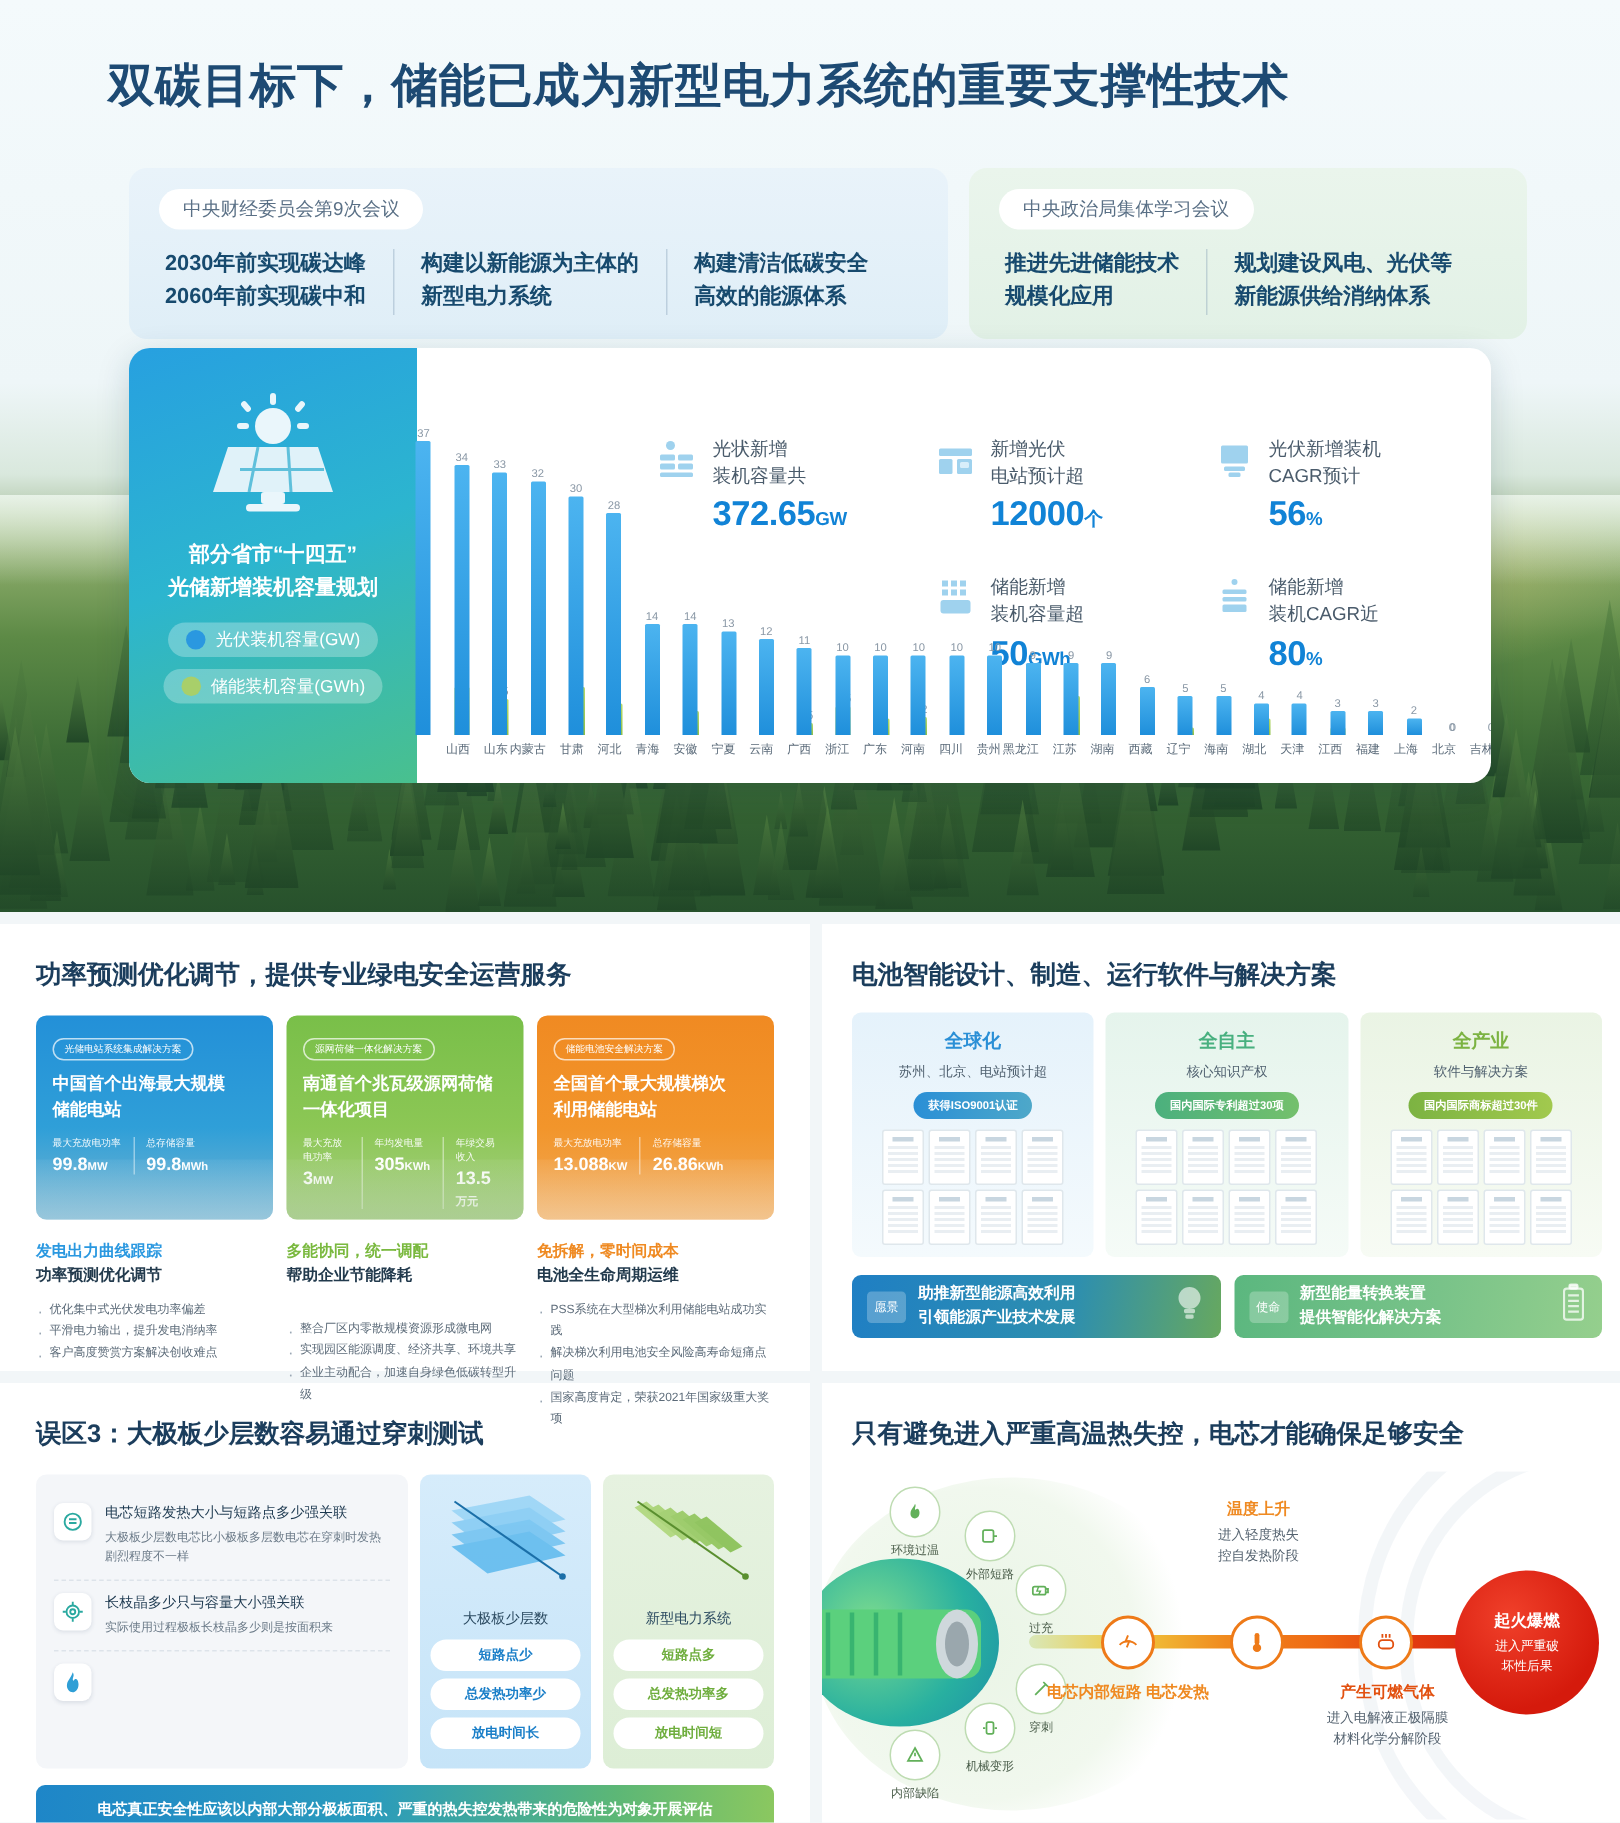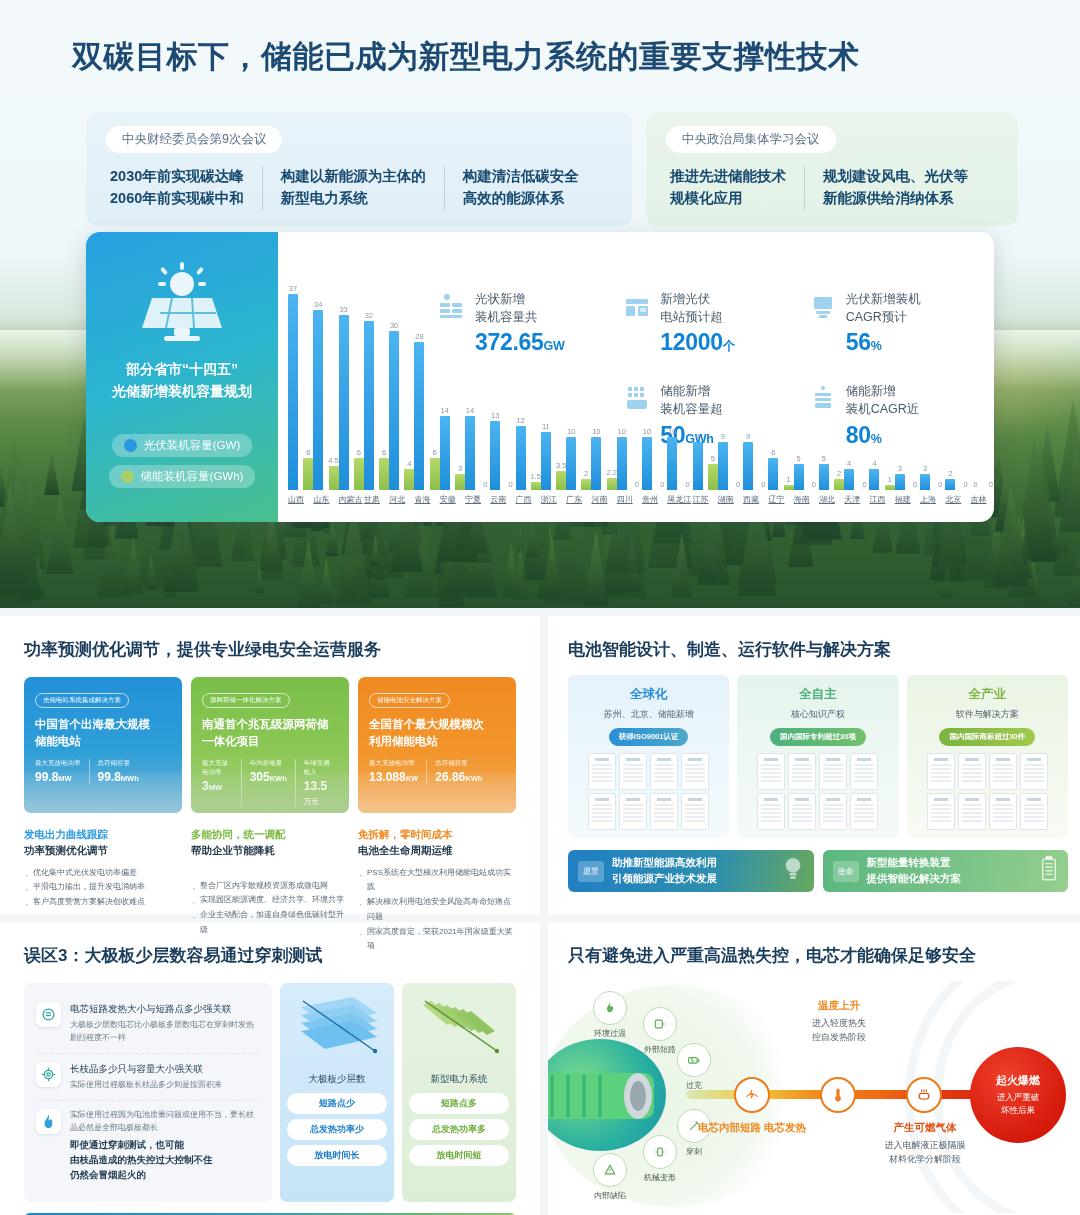--- a/index.html
+++ b/index.html
@@ -54,49 +54,49 @@
   .panel {
     position:absolute; left:86px; top:232px; width:908px; height:290px;
     border-radius:14px; overflow:hidden; display:flex;
     box-shadow:0 6px 22px rgba(20,60,80,.18); background:#fff;
   }
   .panel-left {
     width:192px; background:linear-gradient(160deg,#27a0e0 0%,#2cb5cf 48%,#49c08e 100%);
     padding:22px 14px; color:#fff; text-align:center;
   }
   .solar-icon { margin:6px auto 14px auto; width:96px; height:84px; }
-  .panel-left h3 { font-size:14px; font-weight:bold; line-height:1.6; margin-bottom:31px; }
+  .panel-left h3 { font-size:14px; font-weight:bold; line-height:1.6; margin-bottom:12px; }
   .legend-pill {
     display:flex; align-items:center; gap:7px; background:rgba(255,255,255,.28);
     border-radius:16px; padding:4px 12px; margin:0 auto 8px auto; width:fit-content;
     font-size:11.5px; color:#fff;
   }
   .dot { width:13px; height:13px; border-radius:50%; display:inline-block; }
 
   .panel-right { flex:1; position:relative; padding:12px 10px 6px 12px; }
 
   .stats { position:absolute; left:160px; top:8px; width:556px; }
   .stat-row { display:flex;margin-top:44px; }
   .stat { width:186px; display:flex; gap:9px; padding:6px 0 2px 0; }
   .stat.spacer { visibility:hidden; }
   .stat-ico { width:28px; height:28px; flex:0 0 28px; margin-top:2px; }
   .stat-lbl { font-size:12.5px; color:#4a5b6b; line-height:1.45; }
   .stat-val { font-size:23px; font-weight:bold; color:#1183d6; margin-top:3px; letter-spacing:-.3px;}
   .stat-val .u { font-size:12.5px; font-weight:bold; }
 
   .chart { position:absolute; left:6px; bottom:2px; width:712px; height:258px; }
   .bars { display:flex; align-items:flex-end; height:228px; padding-left:4px; }
-  .bargroup { width:25.4px; display:flex; align-items:flex-end; justify-content:space-between; gap:2px; position:relative; }
+  .bargroup { width:25.4px; display:flex; align-items:flex-end; justify-content:flex-end; gap:16px; position:relative; }
   .bcol { position:relative; width:10px; display:flex; flex-direction:column; justify-content:flex-end; align-items:center; }
   .bfill { width:10px; border-radius:1px 1px 0 0; }
   .bfill.pv { background:linear-gradient(180deg,#4cb4f0,#1f8fdb); }
   .bfill.es { background:linear-gradient(180deg,#b6d96a,#8cc04a); }
   .blbl { position:absolute; bottom:100%; font-size:7.5px; color:#8a98a6; margin-bottom:1px; white-space:nowrap; }
   .xlabels { display:flex; padding-left:4px; margin-top:4px; }
-  .xlabels span { width:25.4px; text-align:left; font-size:8px; color:#5b6b7a;text-decoration:underline; }
+  .xlabels span { width:25.4px; text-align:right; font-size:8px; color:#5b6b7a; }
   .row { display:flex; gap:8px; padding:0 0 0 0; }
   .sec-title { font-size:17px; font-weight:bold; color:#1b3d5c; }
 
   .s2l { width:540px; height:298px; padding:22px 24px; background:#fff; }
   .s2r { width:540px; height:298px; padding:22px 20px; background:#fff; }
 
   .case-cards { display:flex; gap:9px; margin-top:16px; }
   .case { width:166px; height:136px; border-radius:7px; position:relative; overflow:hidden; padding:11px 11px 0 11px; color:#fff; }
   .case.c1 { background:linear-gradient(180deg,#2390d8,#2f9fd8 55%,#7ab6cf 100%); }
   .case.c2 { background:linear-gradient(180deg,#79bf49,#8cc755 55%,#a9cf86 100%); }
@@ -927,21 +927,21 @@
           </div>
         </div>
       </div>
     </div>
 
     <div class="s2r">
       <div class="sec-title">电池智能设计、制造、运行软件与解决方案</div>
       <div class="tri-cards">
         <div class="tri t1">
           <div class="tri-h" style="color:#2a8fd6">全球化</div>
-          <div class="tri-s">苏州、北京、储能新增</div>
+          <div class="tri-s">苏州、北京、电站预计超</div>
           <div class="tri-b" style="background:linear-gradient(90deg,#2a8fd6,#4ea8c9)">获得ISO9001认证</div>
           <div class="certs">
             <div class="cert"></div>
               <div class="cert"></div>
             <div class="cert"></div>
               <div class="cert"></div>
             <div class="cert"></div>
               <div class="cert"></div>
             <div class="cert"></div>
               <div class="cert"></div>
@@ -1043,26 +1043,20 @@
               <div class="myth-h">长枝晶多少只与容量大小强关联</div>
               <div class="myth-p">实际使用过程极板长枝晶多少则是按面积来</div>
             </div>
           </div>
           <div class="myth-item">
             <span class="myth-ico">
               <svg viewBox="0 0 18 18" width="15" height="15">
                 <path d="M9 1c2 3.5-1 4.5.5 7C11 5.5 13 6 13.5 9.5 14.2 13.5 11.6 17 9 17S3.8 14.4 4.4 10.6C4.9 7.2 7.5 5.8 9 1z" fill="#2f9fd6"></path>
               </svg>
             </span>
-            <div>
-              <div class="myth-p" style="margin-top:0">实际使用过程因为电池质量问题或使用不当，要长枝晶必然是全部电极板都长</div>
-              <div class="myth-hl" style="white-space:pre-line">即使通过穿刺测试，也可能
-由枝晶造成的热失控过大控制不住
-仍然会冒烟起火的</div>
-            </div>
           </div>
         </div>
 
         <div class="plate-card pc1">
           <div class="plate-img">
             <svg viewBox="0 0 104 76" width="104" height="76">
               <g opacity=".75">
                 <polygon points="14,16 66,6 90,22 38,34" fill="#8fd0f5"></polygon>
                 <polygon points="14,24 66,14 90,30 38,42" fill="#79c6f2"></polygon>
                 <polygon points="14,32 66,22 90,38 38,50" fill="#62bcef"></polygon>

